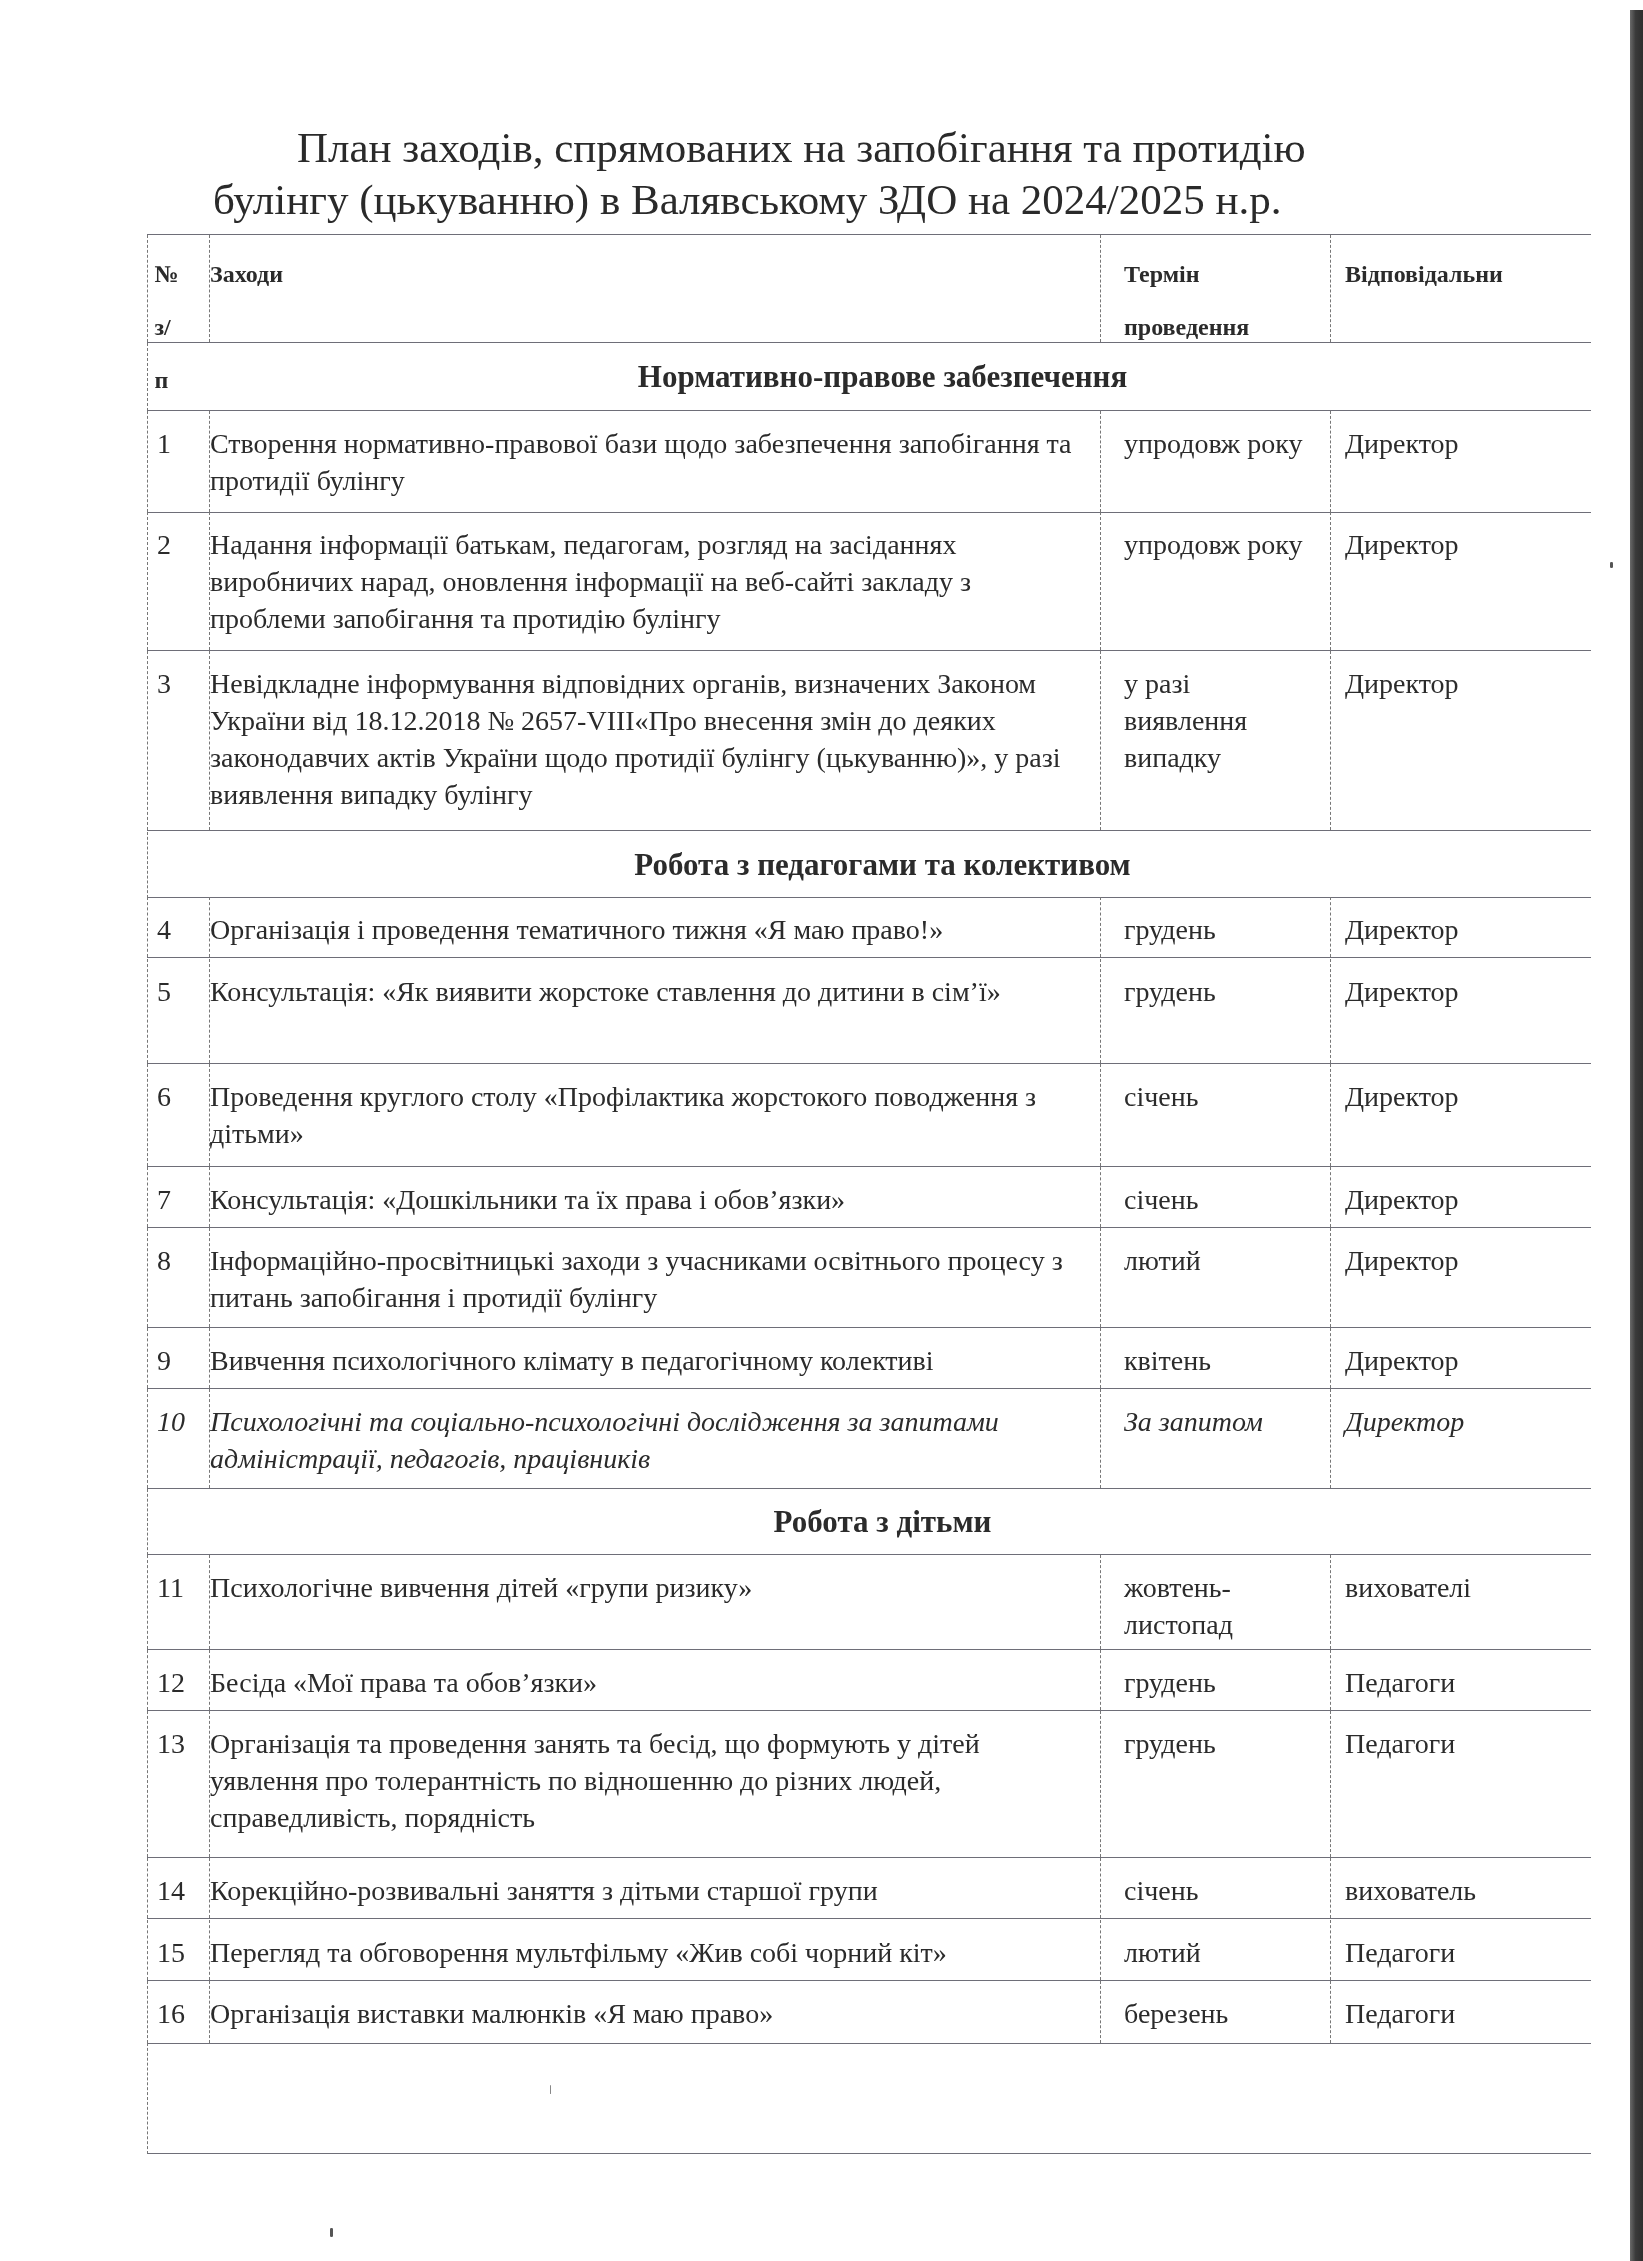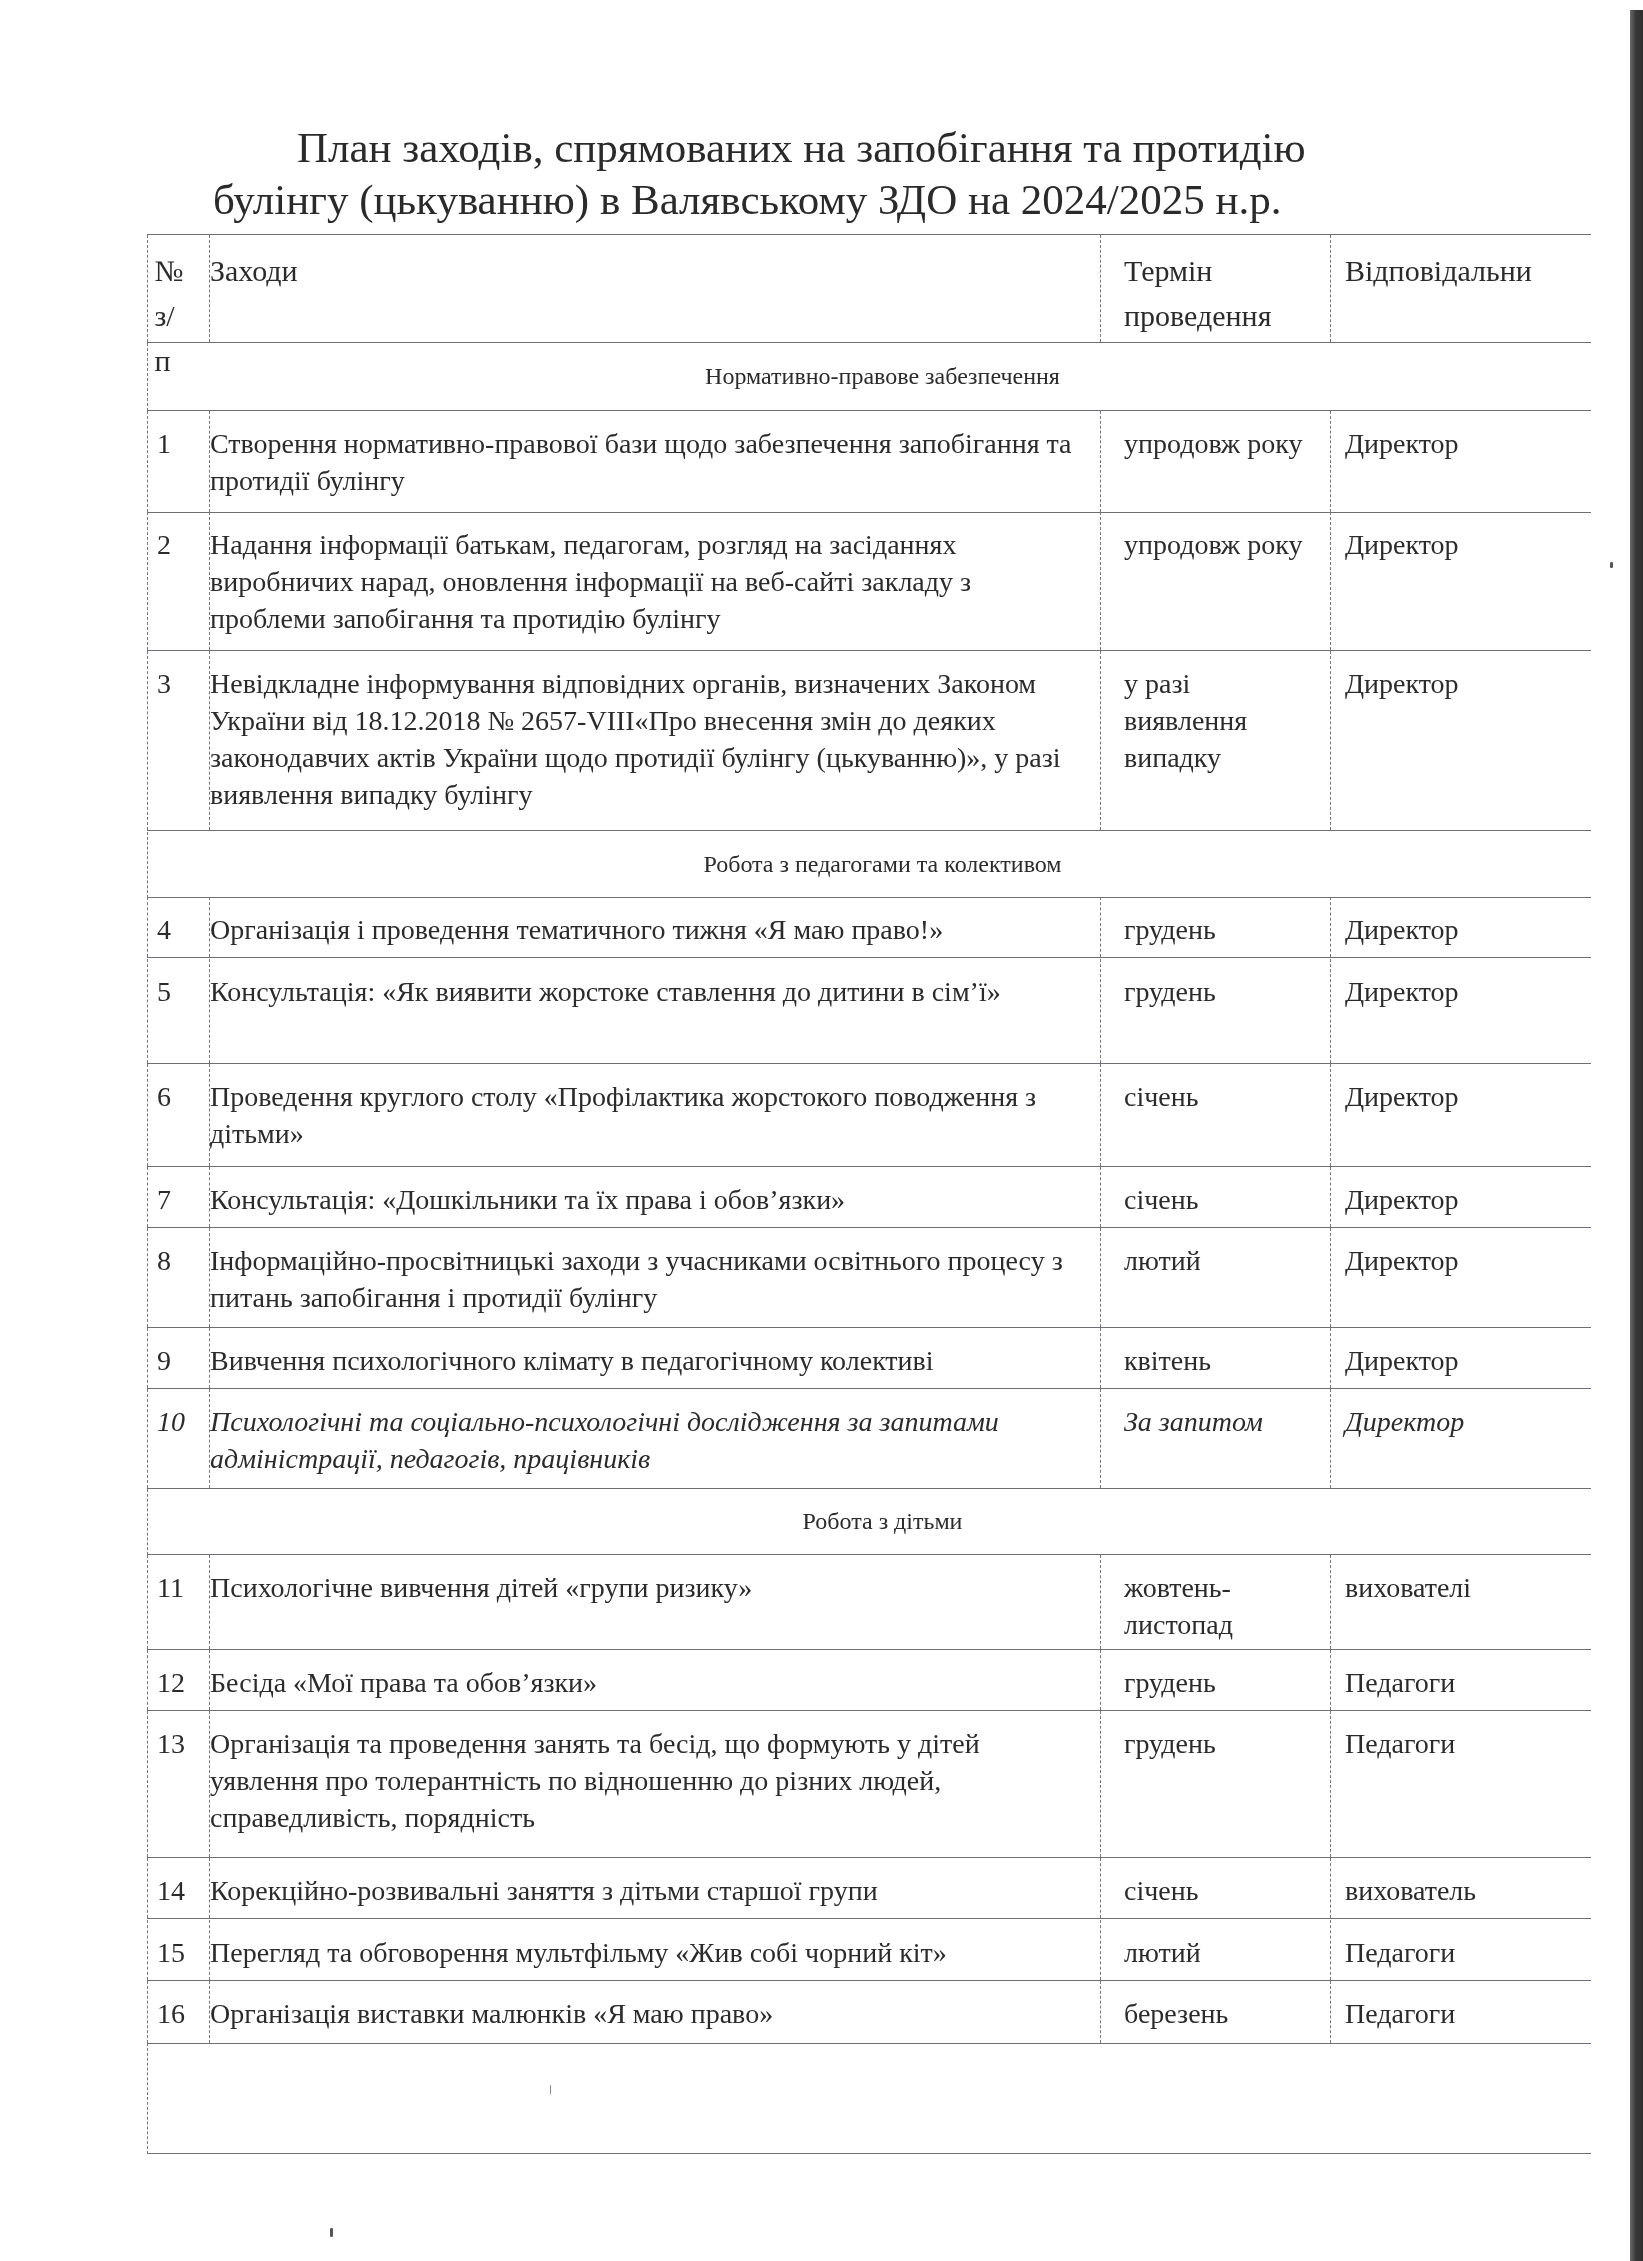--- a/index.html
+++ b/index.html
@@ -56,31 +56,31 @@
       bottom: 0;
       box-sizing: border-box;
       padding-top: 14px;
       font-size: 28px;
       line-height: 37px;
     }
     .c-num { left: 0; width: 62px; border-left: 1.3px dashed #777; padding-left: 9px; }
     .c-act { left: 62px; width: 891px; border-left: 1.3px dashed #777; padding-right: 9px; }
     .c-term { left: 953px; width: 230px; border-left: 1.3px dashed #777; padding-left: 23px; }
     .c-resp { left: 1183px; width: 261px; border-left: 1.3px dashed #777; padding-left: 14px; }
-    .hdr .cell { font-weight: normal; font-size: 30px; line-height: 45px; padding-top: 13px; }
+    .hdr .cell { font-weight: bold; font-size: 24px; line-height: 53px; padding-top: 13px; }
     .section {
       position: absolute;
       left: 0;
       width: 1444px;
       border-bottom: 1.9px solid #6e6e78;
       border-left: 1.3px dashed #777;
       box-sizing: border-box;
       text-align: center;
-      font-weight: normal;
-      font-size: 24px;
+      font-weight: bold;
+      font-size: 31px;
       display: flex;
       align-items: center;
       justify-content: center;
       padding-left: 26px;
     }
     .empty-row {
       position: absolute;
       left: 0;
       width: 1444px;
       border-bottom: 1.9px solid #6e6e78;

